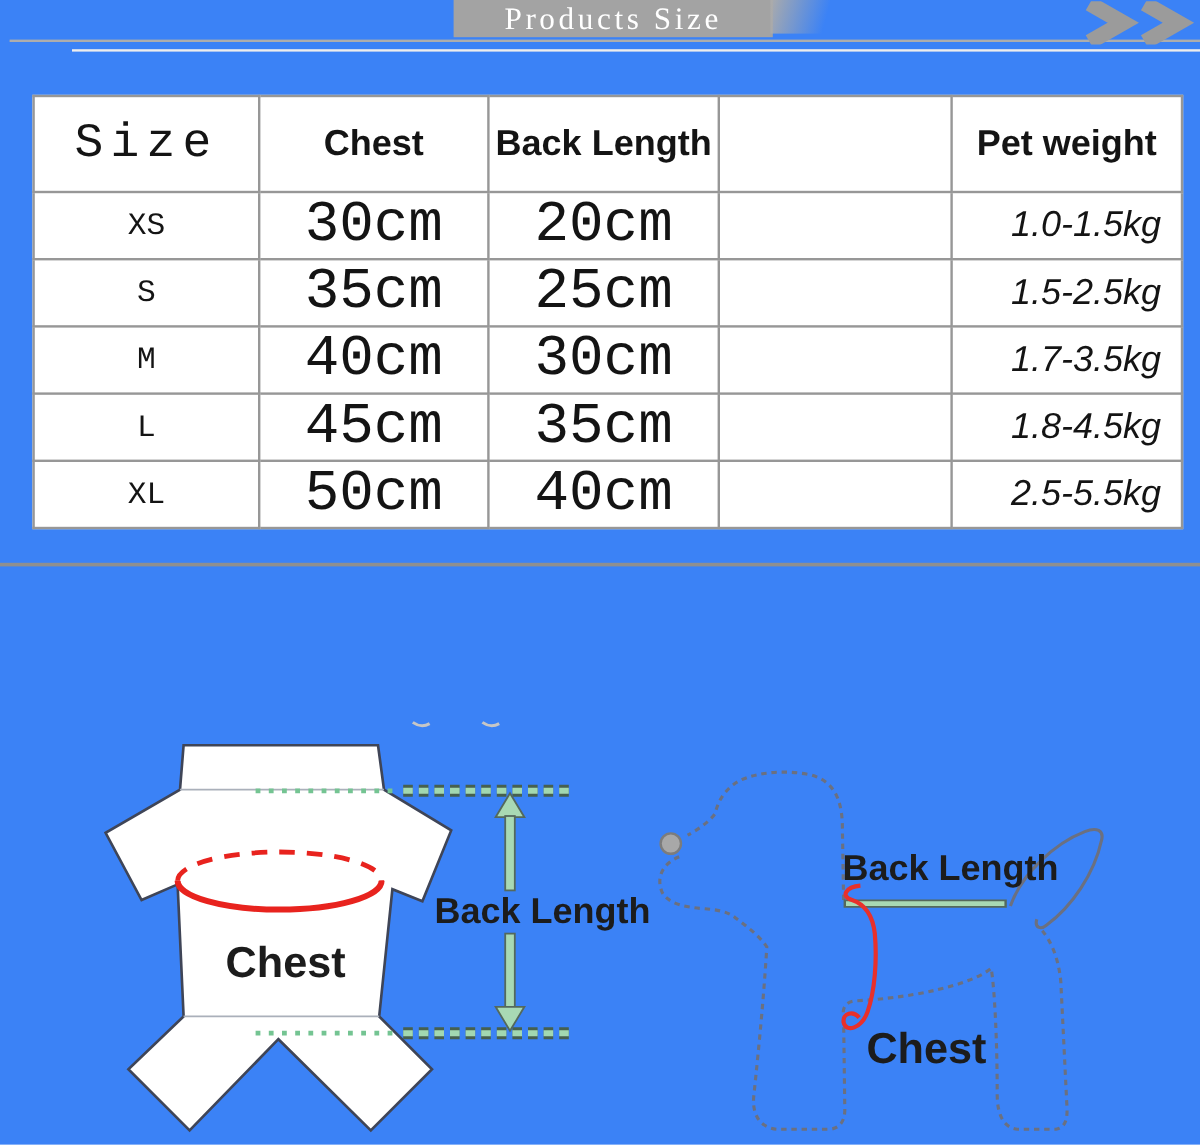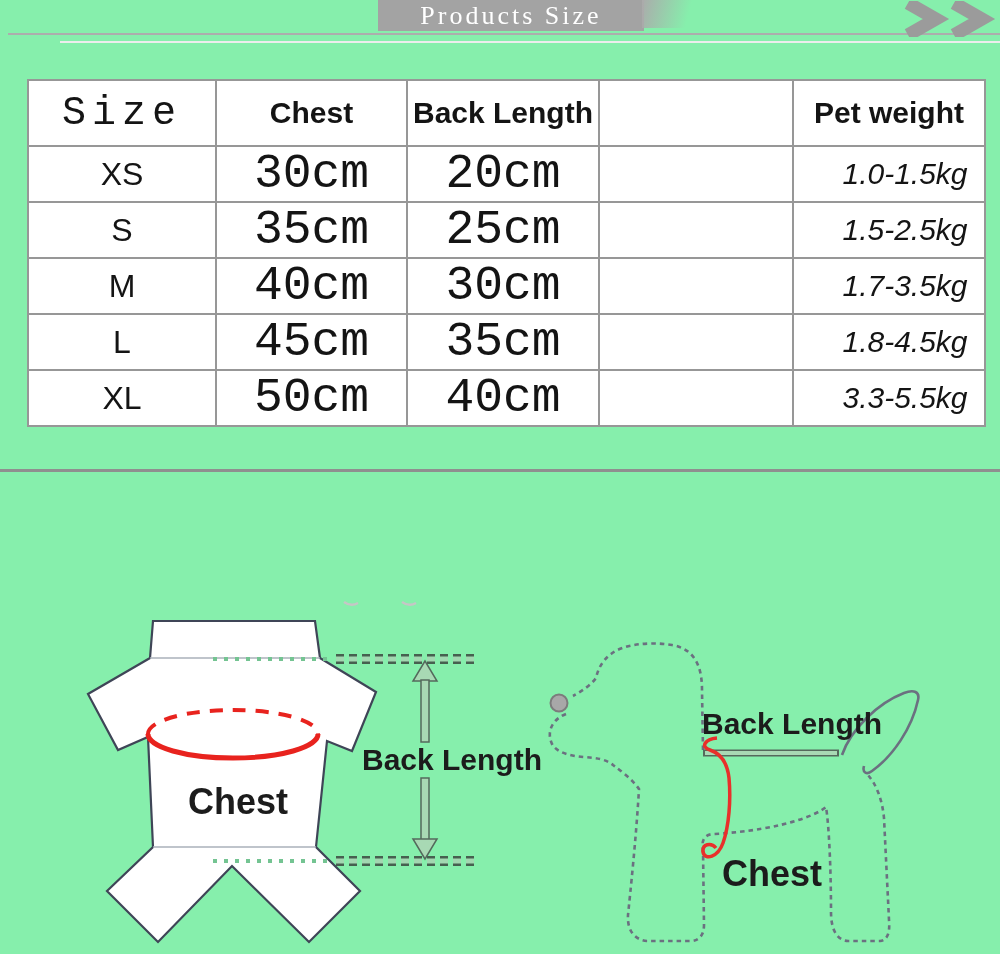--- a/index.html
+++ b/index.html
@@ -1,39 +1,39 @@
 <!DOCTYPE html>
 <html><head>
 <meta charset="utf-8">
 <style>
   html,body{margin:0;padding:0;background:#ffffff;}
-  #stage{position:relative;width:1000px;height:954px;background:#86efac;overflow:hidden;
+  #stage{position:relative;width:1000px;height:954px;background:#3b82f6;overflow:hidden;
          font-family:"Liberation Sans","DejaVu Sans",sans-serif;color:#141414;}
 
   
   .banner{position:absolute;left:378px;top:0;width:266px;height:31px;background:#a3a3a3;
           display:flex;align-items:center;justify-content:center;}
   .banner-title{font-family:"Liberation Serif","DejaVu Serif",serif;font-size:26px;color:#ffffff;
                 letter-spacing:3px;white-space:nowrap;}
   .banner-shadow{position:absolute;left:642px;top:0;width:74px;height:28px;
                  background:linear-gradient(105deg,#ababab 0%,rgba(171,171,171,0) 62%);}
   .rule1{position:absolute;left:8px;top:33px;width:992px;height:2px;background:#adadad;}
   .rule2{position:absolute;left:60px;top:41px;width:940px;height:2px;background:#ededed;}
   .chevrons{position:absolute;left:902px;top:1px;}
 
   
   .size-table-wrap{position:absolute;left:27px;top:79px;}
   table{border-collapse:collapse;table-layout:fixed;background:#ffffff;}
   td,th{border:2px solid #979797;text-align:center;vertical-align:middle;padding:0;overflow:hidden;}
-  tr.hdr{height:66px;}
+  tr.hdr{height:80px;}
   tr.row{height:54px;}
   .th-size{font-family:"Liberation Mono","DejaVu Sans Mono",monospace;font-weight:400;
            font-size:40px;letter-spacing:6px;}
   .th-bold{font-size:30px;font-weight:700;}
-  .td-size{font-family:Liberation Sans, sans-serif;font-size:32px;}
+  .td-size{font-family:Liberation Mono, monospace;font-size:26px;}
   .td-cm{font-family:"Liberation Mono","DejaVu Sans Mono",monospace;font-size:48px;}
   .td-kg{font-size:30px;font-weight:400;font-style:italic;padding-left:32px;}
   .bottom-rule{position:absolute;left:0;top:469px;width:1000px;height:3px;background:#8f8f8f;}
 
   
   .diag{position:absolute;}
   .diag-label{position:absolute;text-align:center;font-weight:700;color:#1c1c1c;white-space:nowrap;}
   #garment-chest-label{left:153px;top:783px;width:170px;font-size:36px;line-height:38px;}
   #garment-backlength-label{left:360px;top:744px;width:184px;font-size:30px;line-height:32px;}
   #dog-backlength-label{left:702px;top:708px;width:180px;font-size:30px;line-height:32px;}
@@ -98,21 +98,21 @@
         <td class="td-cm">45cm</td>
         <td class="td-cm">35cm</td>
         <td></td>
         <td class="td-kg">1.8-4.5kg</td>
       </tr>
       <tr class="row">
         <td class="td-size">XL</td>
         <td class="td-cm">50cm</td>
         <td class="td-cm">40cm</td>
         <td></td>
-        <td class="td-kg">3.3-5.5kg</td>
+        <td class="td-kg">2.5-5.5kg</td>
       </tr>
     </tbody>
       </table>
   </div>
   <div class="bottom-rule"></div>
 
   <svg class="diag" style="left:75px;top:595px;" width="470" height="365" viewBox="75 595 470 365">
 
     <path d="M344,602 q7,5 14,1 M402,602 q7,5 14,1" fill="none" stroke="#c6c6c6" stroke-width="2.5"></path>
 

